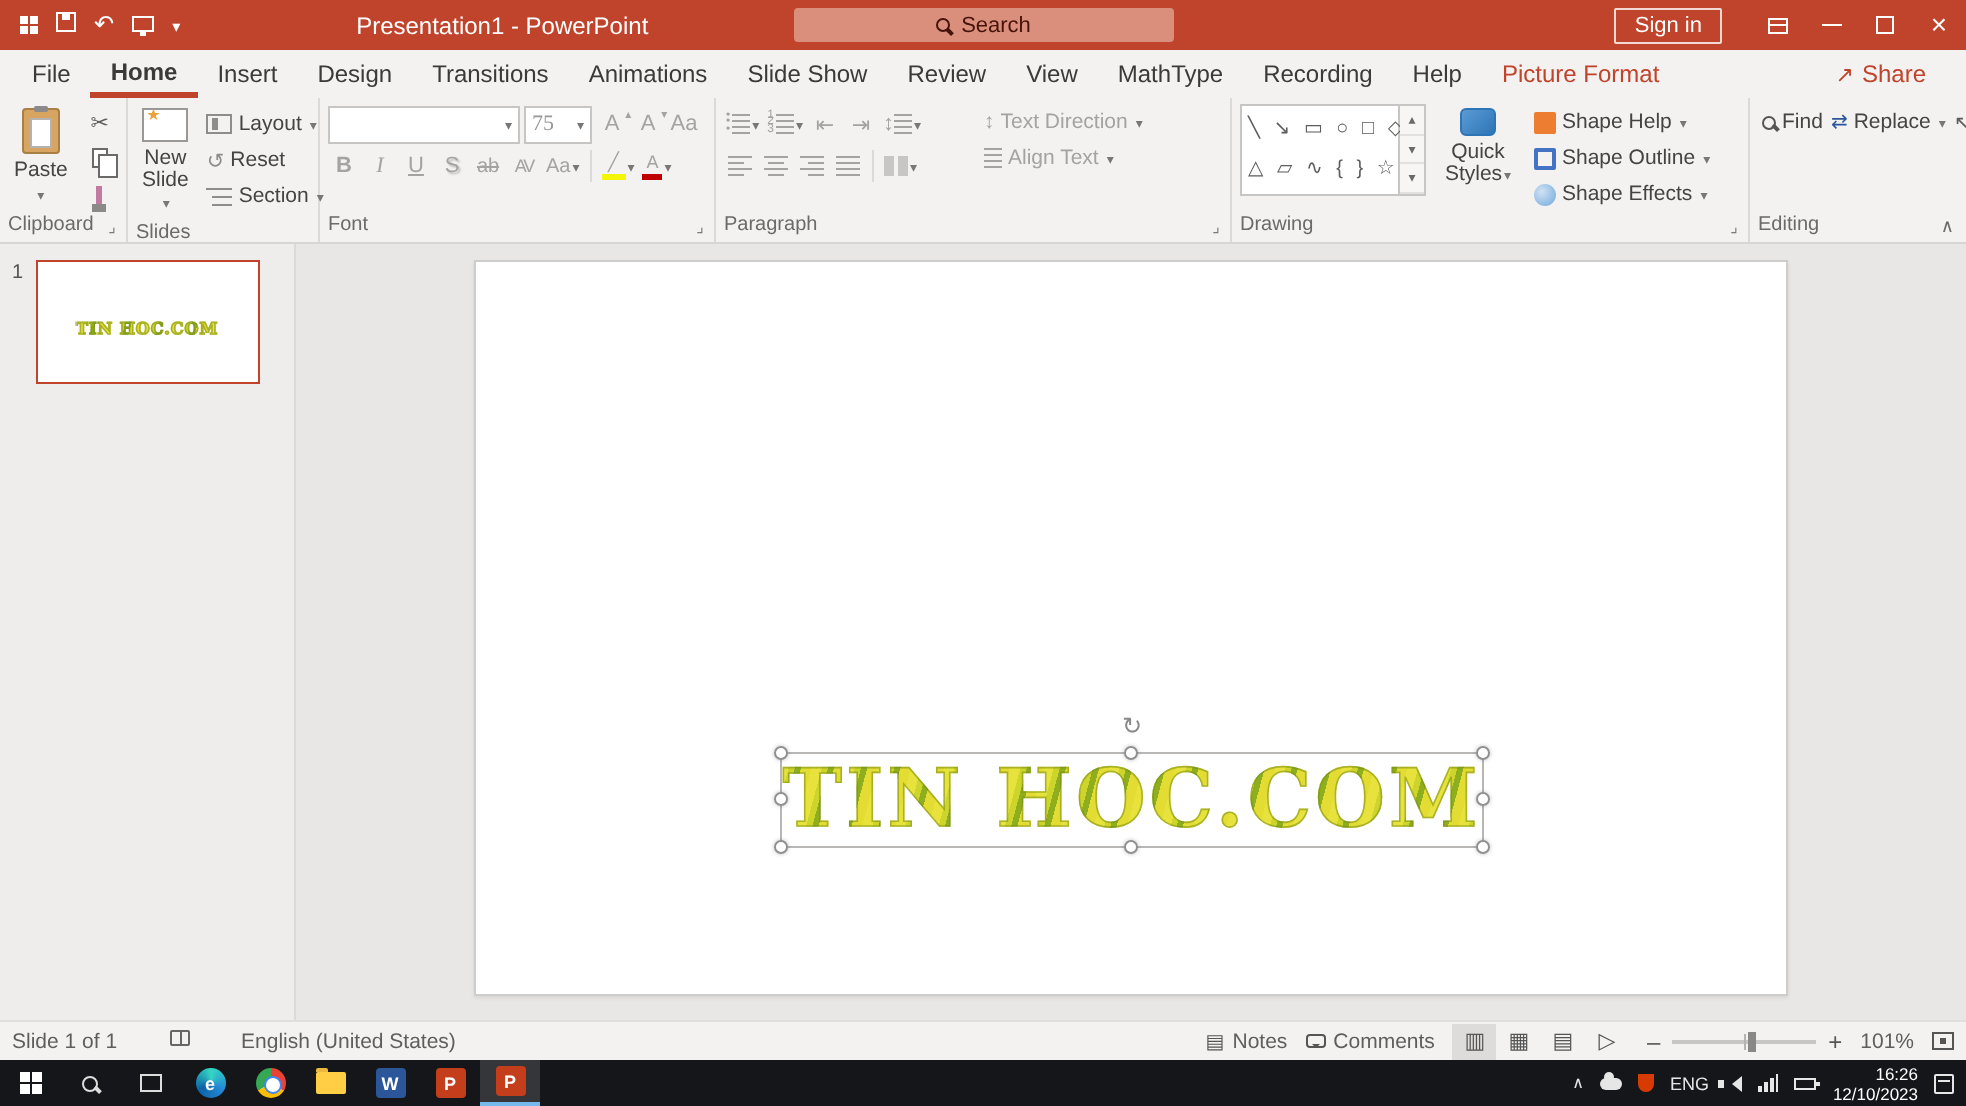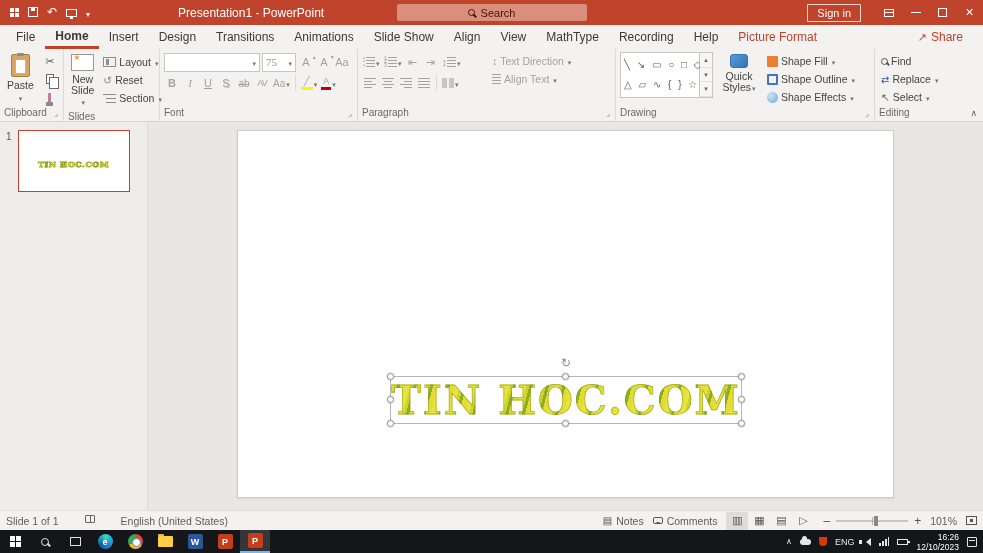--- a/index.html
+++ b/index.html
@@ -244,21 +244,21 @@
 </div>
 
 <div class="tabs">
   <span class="tab">File</span>
   <span class="tab active">Home</span>
   <span class="tab">Insert</span>
   <span class="tab">Design</span>
   <span class="tab">Transitions</span>
   <span class="tab">Animations</span>
   <span class="tab">Slide Show</span>
-  <span class="tab">Align</span>
+  <span class="tab">Review</span>
   <span class="tab">View</span>
   <span class="tab">MathType</span>
   <span class="tab">Recording</span>
   <span class="tab">Help</span>
   <span class="tab ctx">Picture Format</span>
   <span class="share">
     <span class="arr">↗</span>
     <span>Share</span>
   </span>
 </div>
@@ -455,41 +455,41 @@
           <span>▾</span>
         </div>
       </div>
       <div class="bigbtn" style="width:44px">
         <span class="qs-ic"></span>
         <span class="biglab"><span>Quick Styles</span><span class="dd"></span></span>
       </div>
       <div class="pright">
         <span class="sbtn">
             <span class="sfill"></span>
-            <span>Shape Fill</span>
+            <span>Shape Help</span>
             <span class="dd"></span>
           </span>
         <span class="sbtn">
             <span class="soutl"></span>
             <span>Shape Outline</span>
             <span class="dd"></span>
           </span>
         <span class="sbtn">
             <span class="seff"></span>
             <span>Shape Effects</span>
             <span class="dd"></span>
           </span>
       </div>
     </div>
     <div class="glabel">Drawing</div>
     <span class="launcher"></span>
   </div>
 
   <div class="group" style="width:88px;border-right:none">
-    <div class="gbody" style="flex-direction:column;gap:0">
+    <div class="gbody" style="flex-direction:row;gap:0">
       <span class="sbtn">
           <span class="magfind"></span>
           <span>Find</span>
         </span>
       <span class="sbtn">
           <span style="color:#2B579A;font-size:10px">⇄</span>
           <span>Replace</span>
           <span class="dd"></span>
         </span>
       <span class="sbtn">

